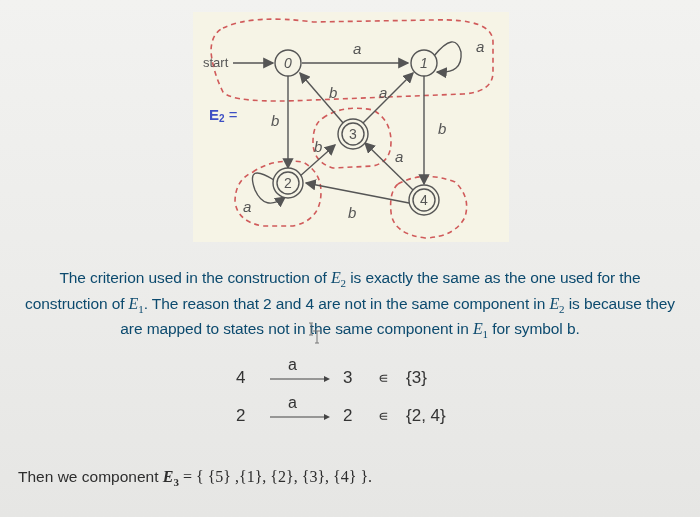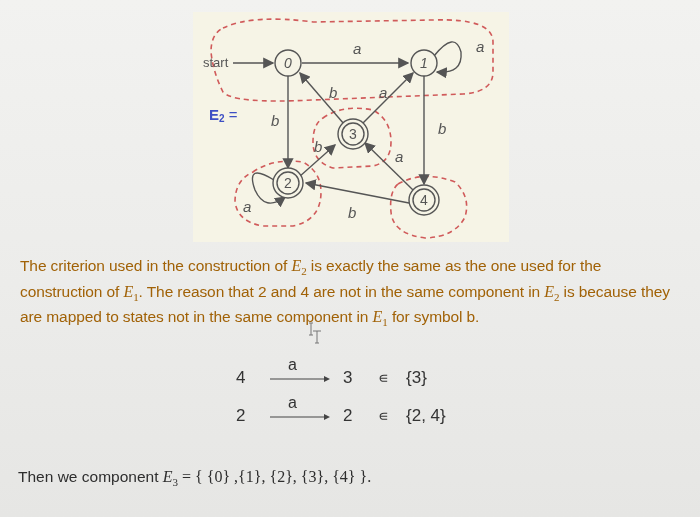--- a/index.html
+++ b/index.html
@@ -8,44 +8,45 @@
       background: linear-gradient(180deg, #f2f2f0 0%, #ececea 55%, #e6e6e4 100%);
       font-family: "Liberation Sans", sans-serif;
       color: #333;
     }
     .diagram-panel {
       position: absolute; left: 193px; top: 12px; width: 316px; height: 230px;
       background: #f6f4e6;
     }
     .diagram-panel svg { position: absolute; left: 0; top: 0; }
     .para {
-      position: absolute; left: 20px; top: 256px; width: 660px;
-      font-size: 15.5px; line-height: 19.5px; color: #a16207;
+      position: absolute; left: 20px; top: 268px; width: 660px;
+      font-size: 15.5px; line-height: 19.5px; color: #0c4a6e;
       letter-spacing: -0.1px;
+      text-align: center;
     }
     .m { font-family: "Liberation Serif", serif; font-style: italic; font-size: 16px; }
     .m sub { font-style: normal; font-size: 11px; }
     .cursor {
       position: absolute; left: 308px; top: 322px; width: 14px; height: 22px;
     }
     .trans {
       position: absolute; left: 230px; top: 362px; width: 240px; height: 80px;
       font-size: 17px; color: #333;
     }
     .trow { position: absolute; left: 0; height: 30px; width: 240px; }
     .trow .src { position: absolute; left: 6px; top: 6px; }
     .trow .arr { position: absolute; left: 40px; top: 0; width: 60px; height: 30px; }
     .trow .lbl { position: absolute; left: 58px; top: -6px; font-size: 16px; }
     .trow .dst { position: absolute; left: 113px; top: 6px; }
     .trow .in { position: absolute; left: 148px; top: 7px; font-size: 15px; }
     .trow .set { position: absolute; left: 176px; top: 6px; }
     .final {
       position: absolute; left: 18px; top: 468px; font-size: 15.5px; color: #2e2e2e;
     }
-    .final .m { font-size: 16px; }
+    .final .m { font-size: 16px; font-weight: bold; }
     .final .setexpr { font-family: "Liberation Serif", serif; font-size: 16px; }
   </style>
 </head>
 <body>
 
 <div class="diagram-panel">
   <svg width="316" height="230" viewBox="0 0 316 230">
     <defs>
       <marker id="ah" markerWidth="8" markerHeight="8" refX="7" refY="4" orient="auto">
         <path d="M0,0 L8,4 L0,8 z" fill="#555"></path>
@@ -149,14 +150,14 @@
         <path d="M54,14 L60,17 L54,20 z" fill="#444"></path>
       </svg>
     <span class="lbl">a</span>
     <span class="dst">2</span>
     <span class="in">∊</span>
     <span class="set">{2, 4}</span>
   </div>
 </div>
 
 <div class="final">
-  <span>Then we component </span><span class="m"><span>E</span><sub>3</sub></span><span class="setexpr"> = { {0} ,{1}, {2}, {3}, {4} }.</span>
+  <span>Then we component </span><span class="m"><span>E</span><sub>3</sub></span><span class="setexpr"> = { {5} ,{1}, {2}, {3}, {4} }.</span>
 </div>
 
 </body></html>

